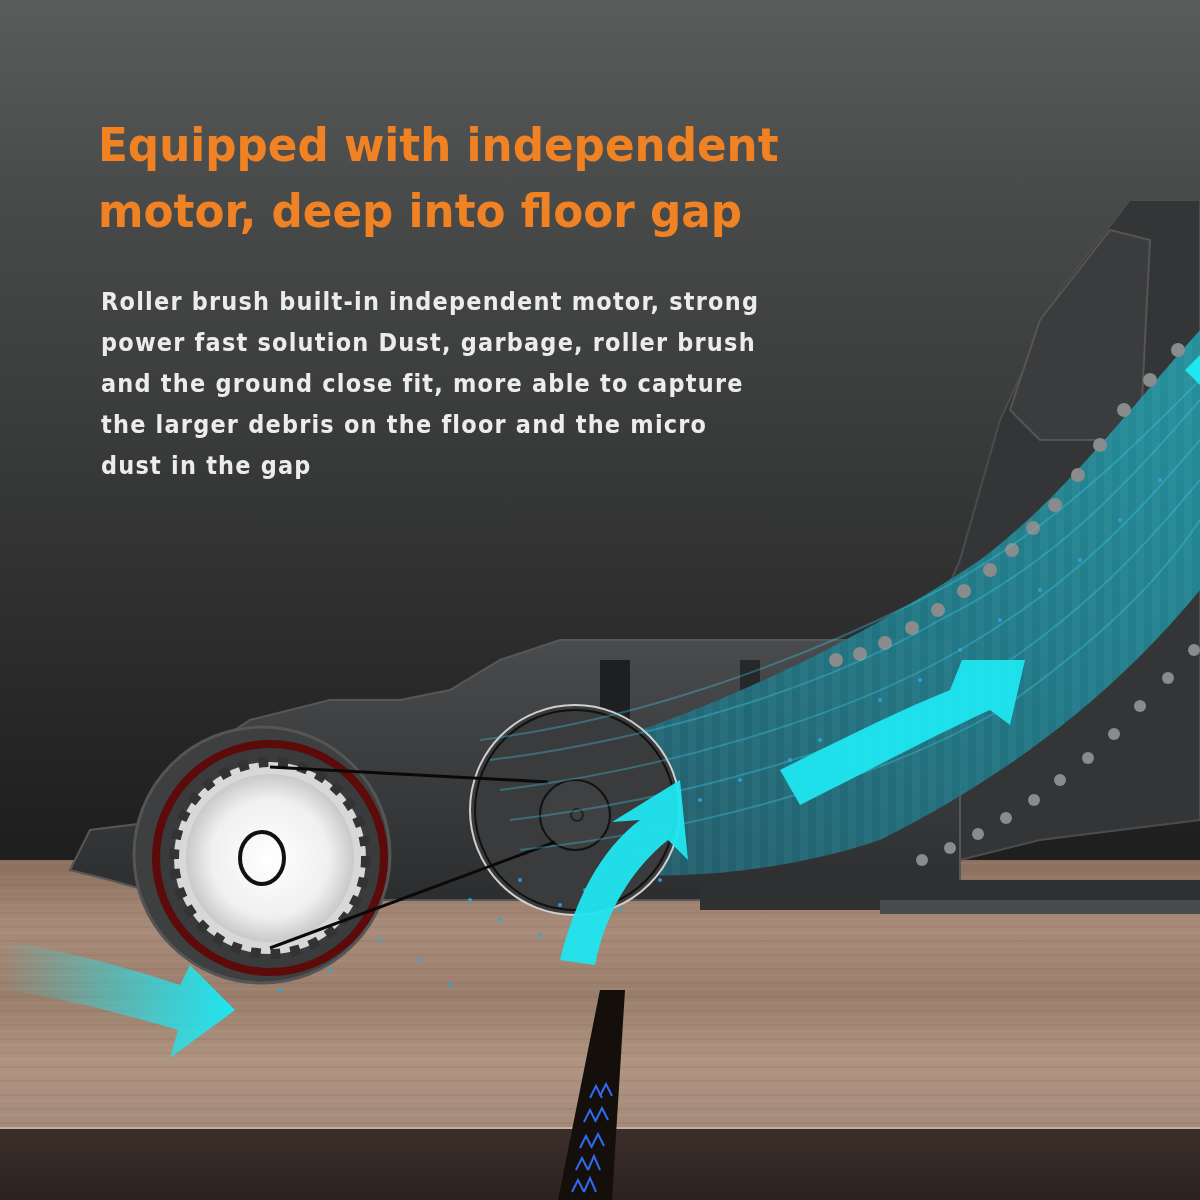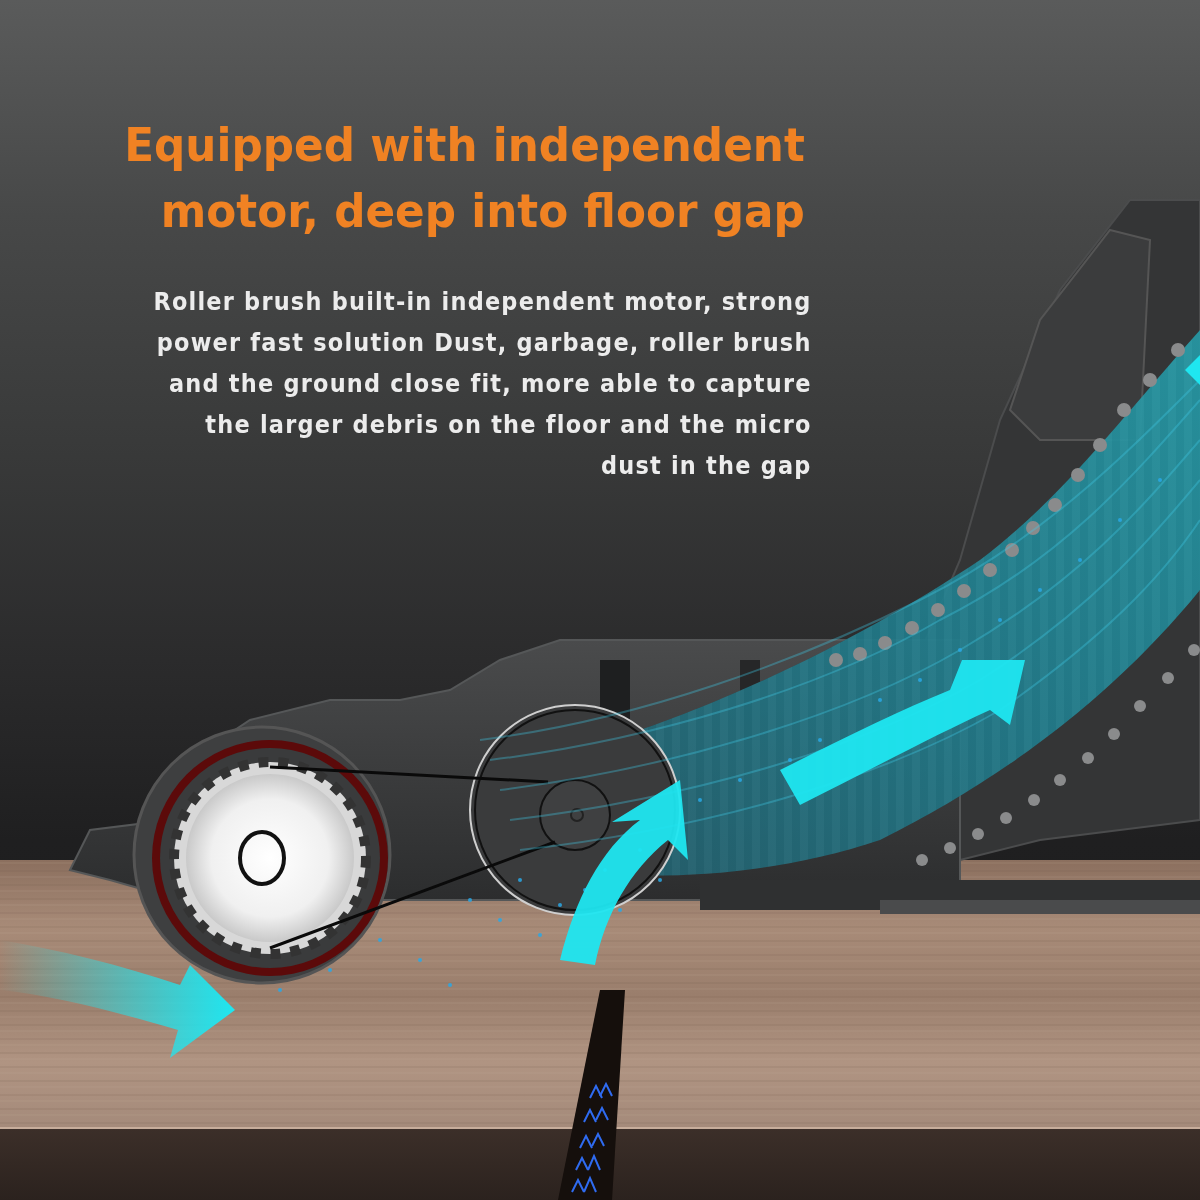--- a/index.html
+++ b/index.html
@@ -15,21 +15,21 @@
     font-size: 47px; line-height: 66px; letter-spacing: 0px; margin: 0;
     transform: scaleX(0.93); transform-origin: left top;
   }
   .body-text {
     position: absolute; left: 101px; top: 282px; width: 760px;
     color: #ececec; font-family: "DejaVu Sans", sans-serif; font-weight: bold;
     font-size: 24px; line-height: 41px; letter-spacing: 1.3px; margin: 0;
     transform: scaleX(0.935); transform-origin: left top;
   }
   .illustration { position: absolute; left: 0; top: 0; width: 1200px; height: 1200px; }
-  .overlay { position: absolute; inset: 0; text-align: right; }
+  .overlay { position: absolute; inset: 0; }
 </style>
 </head>
 <body>
 
 <div class="canvas">
 
   <svg class="illustration" viewBox="0 0 1200 1200" xmlns="http://www.w3.org/2000/svg">
     <defs>
       <linearGradient id="floorLight" x1="0" y1="0" x2="0" y2="1">
         <stop offset="0" stop-color="#8b6f5e"></stop>

